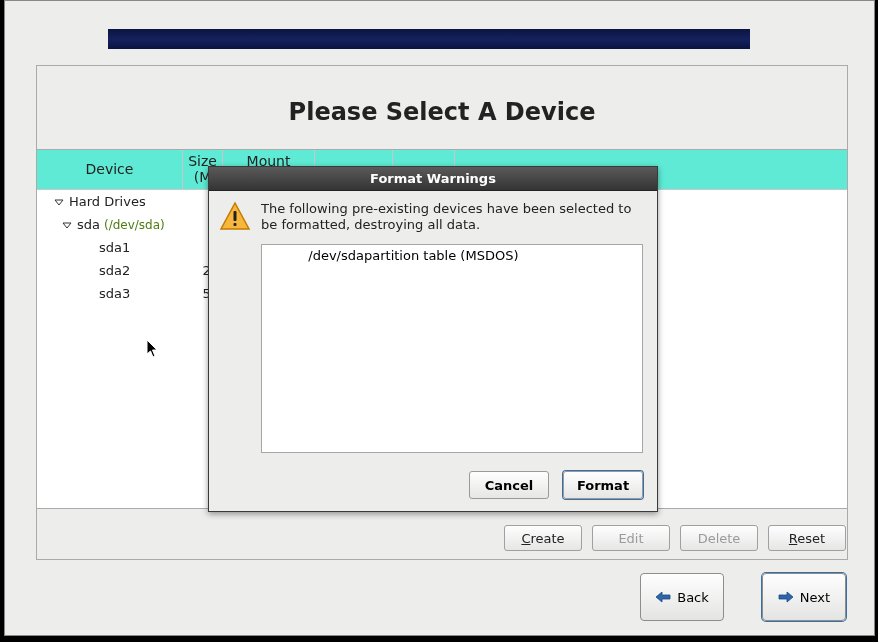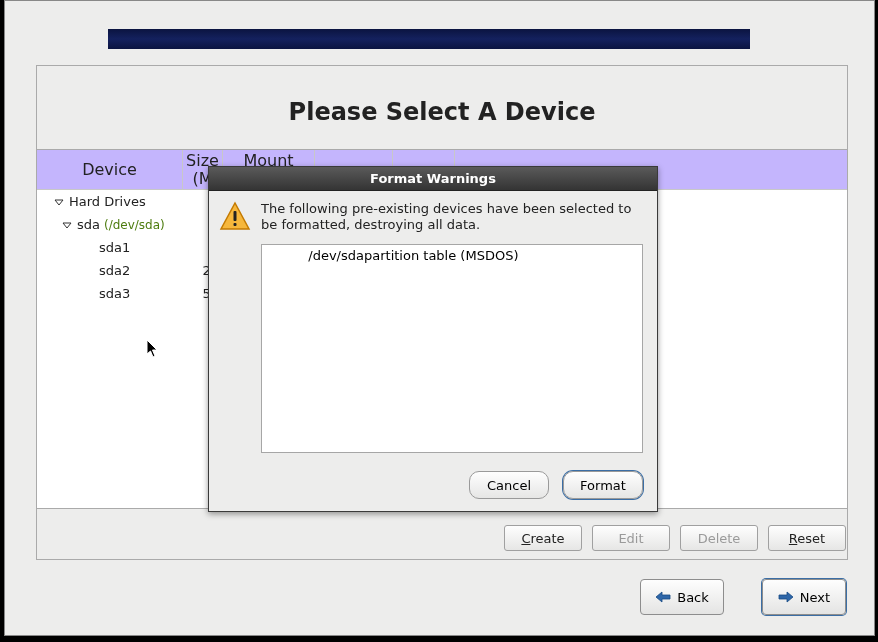--- a/index.html
+++ b/index.html
@@ -51,23 +51,23 @@
     top: 148px;
     width: 812px;
     height: 360px;
     border: 1px solid #aaa;
     background: #fff;
   }
   .table-header {
     display: flex;
     height: 40px;
     align-items: stretch;
-    background: #c4b5fd;
+    background: #5eead4;
     border-bottom: 1px solid #c8c8c8;
-    font-size: 16px;
+    font-size: 14px;
     color: #222;
   }
   .th {
     display: flex;
     align-items: center;
     justify-content: center;
     border-right: 1px solid #c8c8c8;
     padding: 2px 6px;
     text-align: center;
     line-height: 1.1;
@@ -138,21 +138,21 @@
     width: 812px;
     height: 40px;
     display: flex;
     justify-content: flex-end;
     gap: 12px;
     align-items: center;
     padding-right: 2px;
   }
   .nav-btn {
     width: 84px;
-    height: 36px;
+    height: 48px;
     background: linear-gradient(to bottom, #fefefe, #e4e4e3);
     border: 1px solid #8d8d8d;
     border-radius: 4px;
     display: inline-flex;
     align-items: center;
     justify-content: center;
     gap: 6px;
     font-size: 13px;
     cursor: pointer;
   }
@@ -206,26 +206,27 @@
     display: flex;
     justify-content: flex-end;
     gap: 14px;
     padding-top: 8px;
   }
   .dbtn {
     height: 28px;
     min-width: 80px;
     background: linear-gradient(to bottom, #fefefe, #e6e6e5);
     border: 1px solid #9a9a9a;
-    border-radius: 10px;
+    border-radius: 3px;
     font-size: 13px;
     display: inline-flex;
     align-items: center;
     justify-content: center;
     cursor: pointer;
+    font-weight: bold;
   }
   .dbtn.default { box-shadow: 0 0 0 1px #3b6ea5; }
 
   .cursor {
     position: absolute;
     left: 141px;
     top: 338px;
     width: 14px;
     height: 20px;
     pointer-events: none;

